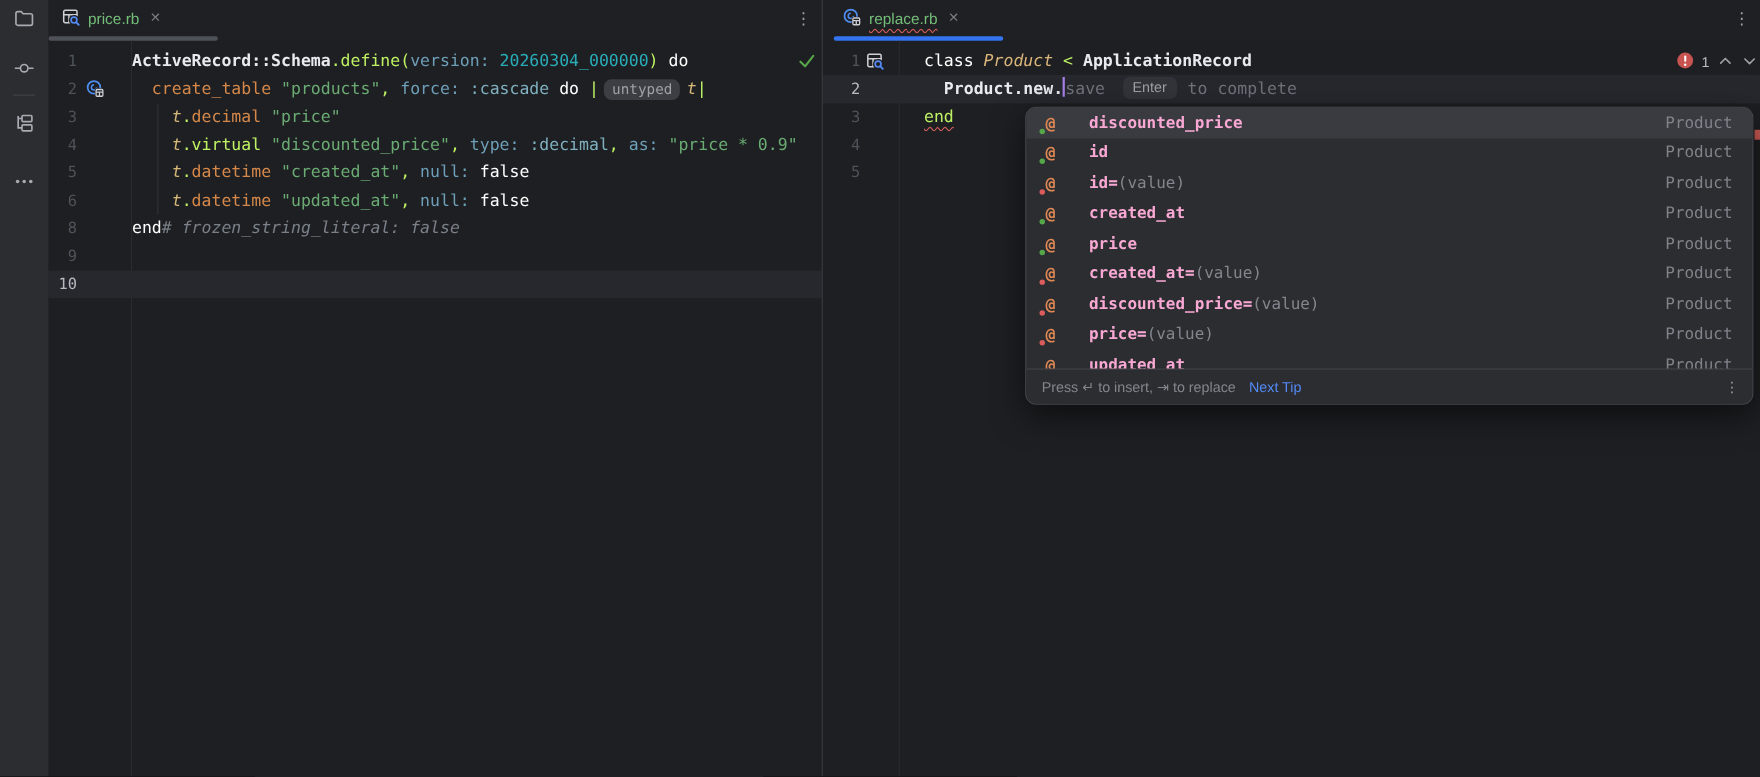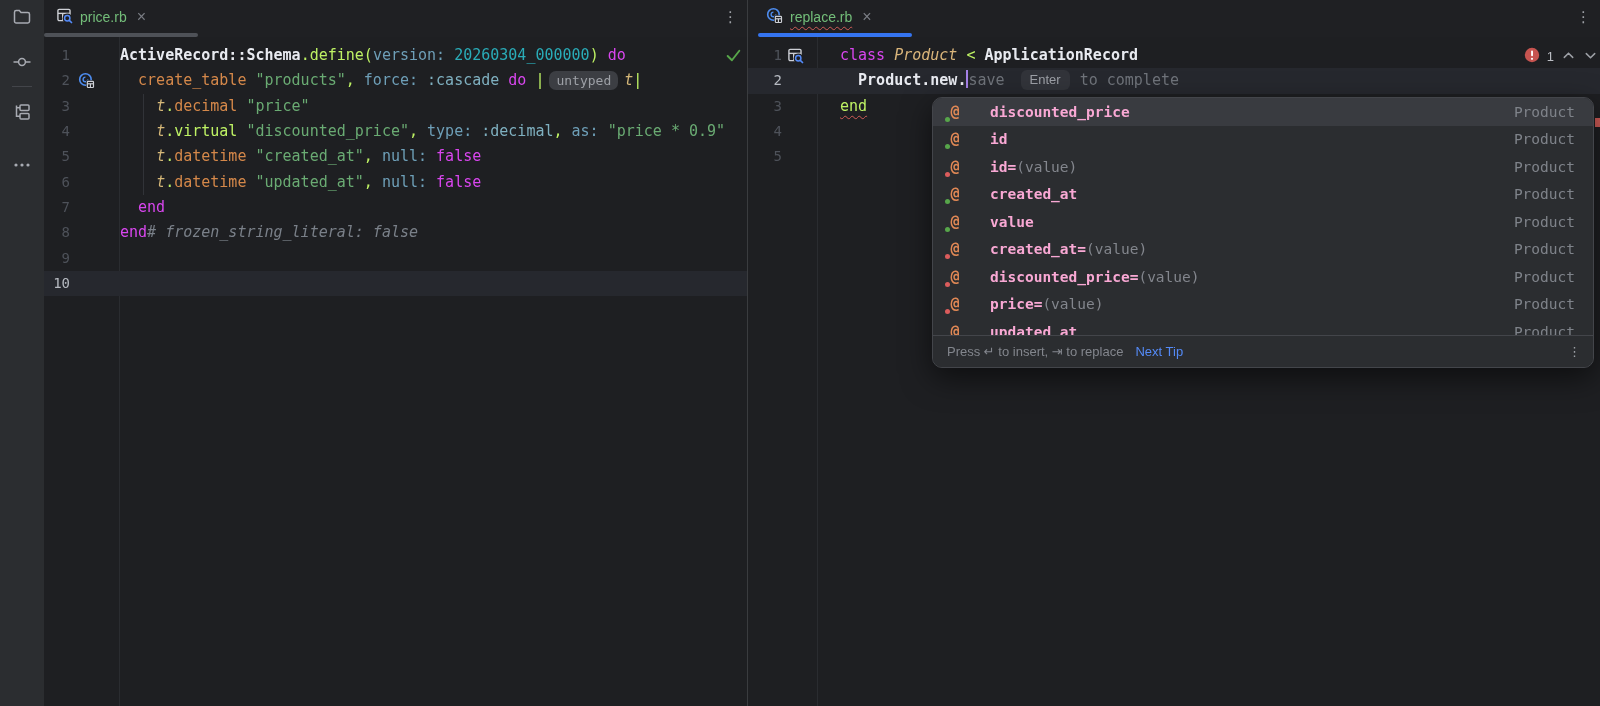--- a/index.html
+++ b/index.html
@@ -34,21 +34,21 @@
   .current .ln-num{color:#B6BAC1;}
   .ed-left .ln-num{width:26px;} .ed-left .ln-icon{width:50px;}
   .ed-right .ln-num{width:34px;} .ed-right .ln-icon{width:58px;}
   .ln-icon{display:inline-block;}
   .ed-left .ln-icon svg{margin-left:8px;vertical-align:-4px;}
   .ed-right .ln-icon svg{margin-left:5px;vertical-align:-4px;}
   .gutter-line{position:absolute;top:37px;bottom:0;width:1px;background:#2A2C30;}
   .indent-guide{position:absolute;left:99px;top:94px;width:1px;height:101px;background:#313338;}
   
   .tk-plain{color:#bef264;} .tk-bold{color:#E8EAF0;font-weight:bold;}
-  .tk-kw{color:#d946ef;text-align:center;} .tk-meth{color:#D5884A;}
+  .tk-kw{color:#ffffff;text-align:center;} .tk-meth{color:#D5884A;}
   .tk-param{color:#D5B778;font-style:italic;} .tk-cls{color:#DBB67B;font-style:italic;}
   .tk-str{color:#6AAB73;} .tk-num{color:#2AACB8;}
   .tk-narg{color:#6E9FB8;} .tk-sym{color:#7FB0C0;}
   .tk-comment{color:#7A8089;font-style:italic;} .tk-ghost{color:#6F737A;}
   .tk-wavy{text-decoration:underline wavy #CF5B56;text-decoration-thickness:1px;text-underline-offset:4px;}
   .inlay{display:inline-block;background:#3C3E43;color:#9DA0A6;border-radius:7px;padding:0 7px;
          font-size:13px;line-height:19px;vertical-align:middle;margin:0 6px 0 5px;}
   .caret{display:inline-block;width:2px;height:18px;background:#A682E8;vertical-align:-3px;}
   .kbd-pill{display:inline-block;background:#32343A;color:#9DA0A6;border-radius:6px;padding:0 9px;
             font:13px "Liberation Sans","DejaVu Sans",sans-serif;line-height:20px;margin:0 10px 0 16px;vertical-align:1px;}
@@ -140,21 +140,20 @@
               <path d="M7 4.8 A2.2 2.2 0 1 0 9.2 7" stroke="#4E8DF0" stroke-width="1.3"></path>
               <rect x="7.8" y="7.8" width="7.6" height="7.6" rx="1" fill="#1E1F22"></rect>
               <rect x="8.8" y="8.8" width="5.8" height="5.8" rx="0.8" stroke="#CED0D6" stroke-width="1.1"></rect>
               <line x1="8.8" y1="11.1" x2="14.6" y2="11.1" stroke="#CED0D6" stroke-width="1.1"></line>
               <line x1="11.7" y1="11.1" x2="11.7" y2="14.6" stroke="#CED0D6" stroke-width="1.1"></line>
             </svg></span><span class="tk tk-plain">  </span><span class="tk tk-meth">create_table </span><span class="tk tk-str">"products"</span><span class="tk tk-plain">, </span><span class="tk tk-narg">force: </span><span class="tk tk-sym">:cascade </span><span class="tk tk-kw">do</span><span class="tk tk-plain"> |</span><span class="inlay">untyped</span><span class="tk tk-param">t</span><span class="tk tk-plain">|</span></div>
         <div class="code-line"><span class="ln-num">3</span><span class="ln-icon"></span><span class="tk tk-plain">    </span><span class="tk tk-param">t</span><span class="tk tk-plain">.</span><span class="tk tk-meth">decimal </span><span class="tk tk-str">"price"</span></div>
         <div class="code-line"><span class="ln-num">4</span><span class="ln-icon"></span><span class="tk tk-plain">    </span><span class="tk tk-param">t</span><span class="tk tk-plain">.</span><span class="tk tk-plain">virtual </span><span class="tk tk-str">"discounted_price"</span><span class="tk tk-plain">, </span><span class="tk tk-narg">type: </span><span class="tk tk-sym">:decimal</span><span class="tk tk-plain">, </span><span class="tk tk-narg">as: </span><span class="tk tk-str">"price * 0.9"</span></div>
         <div class="code-line"><span class="ln-num">5</span><span class="ln-icon"></span><span class="tk tk-plain">    </span><span class="tk tk-param">t</span><span class="tk tk-plain">.</span><span class="tk tk-meth">datetime </span><span class="tk tk-str">"created_at"</span><span class="tk tk-plain">, </span><span class="tk tk-narg">null: </span><span class="tk tk-kw">false</span></div>
         <div class="code-line"><span class="ln-num">6</span><span class="ln-icon"></span><span class="tk tk-plain">    </span><span class="tk tk-param">t</span><span class="tk tk-plain">.</span><span class="tk tk-meth">datetime </span><span class="tk tk-str">"updated_at"</span><span class="tk tk-plain">, </span><span class="tk tk-narg">null: </span><span class="tk tk-kw">false</span></div>
-        <div class="code-line"><span class="ln-num">7</span><span class="ln-icon"></span><span class="tk tk-plain">  </span><span class="tk tk-kw">end</span></div>
         <div class="code-line"><span class="ln-num">8</span><span class="ln-icon"></span><span class="tk tk-kw">end</span><span class="tk tk-comment"># frozen_string_literal: false</span></div>
         <div class="code-line"><span class="ln-num">9</span><span class="ln-icon"></span></div>
         <div class="code-line current"><span class="ln-num">10</span><span class="ln-icon"></span></div>
       </div>
     <div class="check-widget" id="check-widget"><svg width="17" height="17" viewBox="0 0 16 16" fill="none">
           <path d="M2.5 8.5L6.5 12.5L13.5 3.5" stroke="#57A64A" stroke-width="1.8" stroke-linecap="round" stroke-linejoin="round"></path>
         </svg></div>
   </div>
 
   <div class="pane-divider"></div>
@@ -241,21 +240,21 @@
             <span class="dot reader"></span>
           </span>
           <span class="pr-label">created_at</span>
           <span class="pr-right">Product</span>
         </div>
         <div class="popup-row">
           <span class="at-icon">
             <span class="at">@</span>
             <span class="dot reader"></span>
           </span>
-          <span class="pr-label">value</span>
+          <span class="pr-label">price</span>
           <span class="pr-right">Product</span>
         </div>
         <div class="popup-row">
           <span class="at-icon">
             <span class="at">@</span>
             <span class="dot writer"></span>
           </span>
           <span class="pr-label">created_at=</span>
           <span class="pr-hint">(value)</span>
           <span class="pr-right">Product</span>

